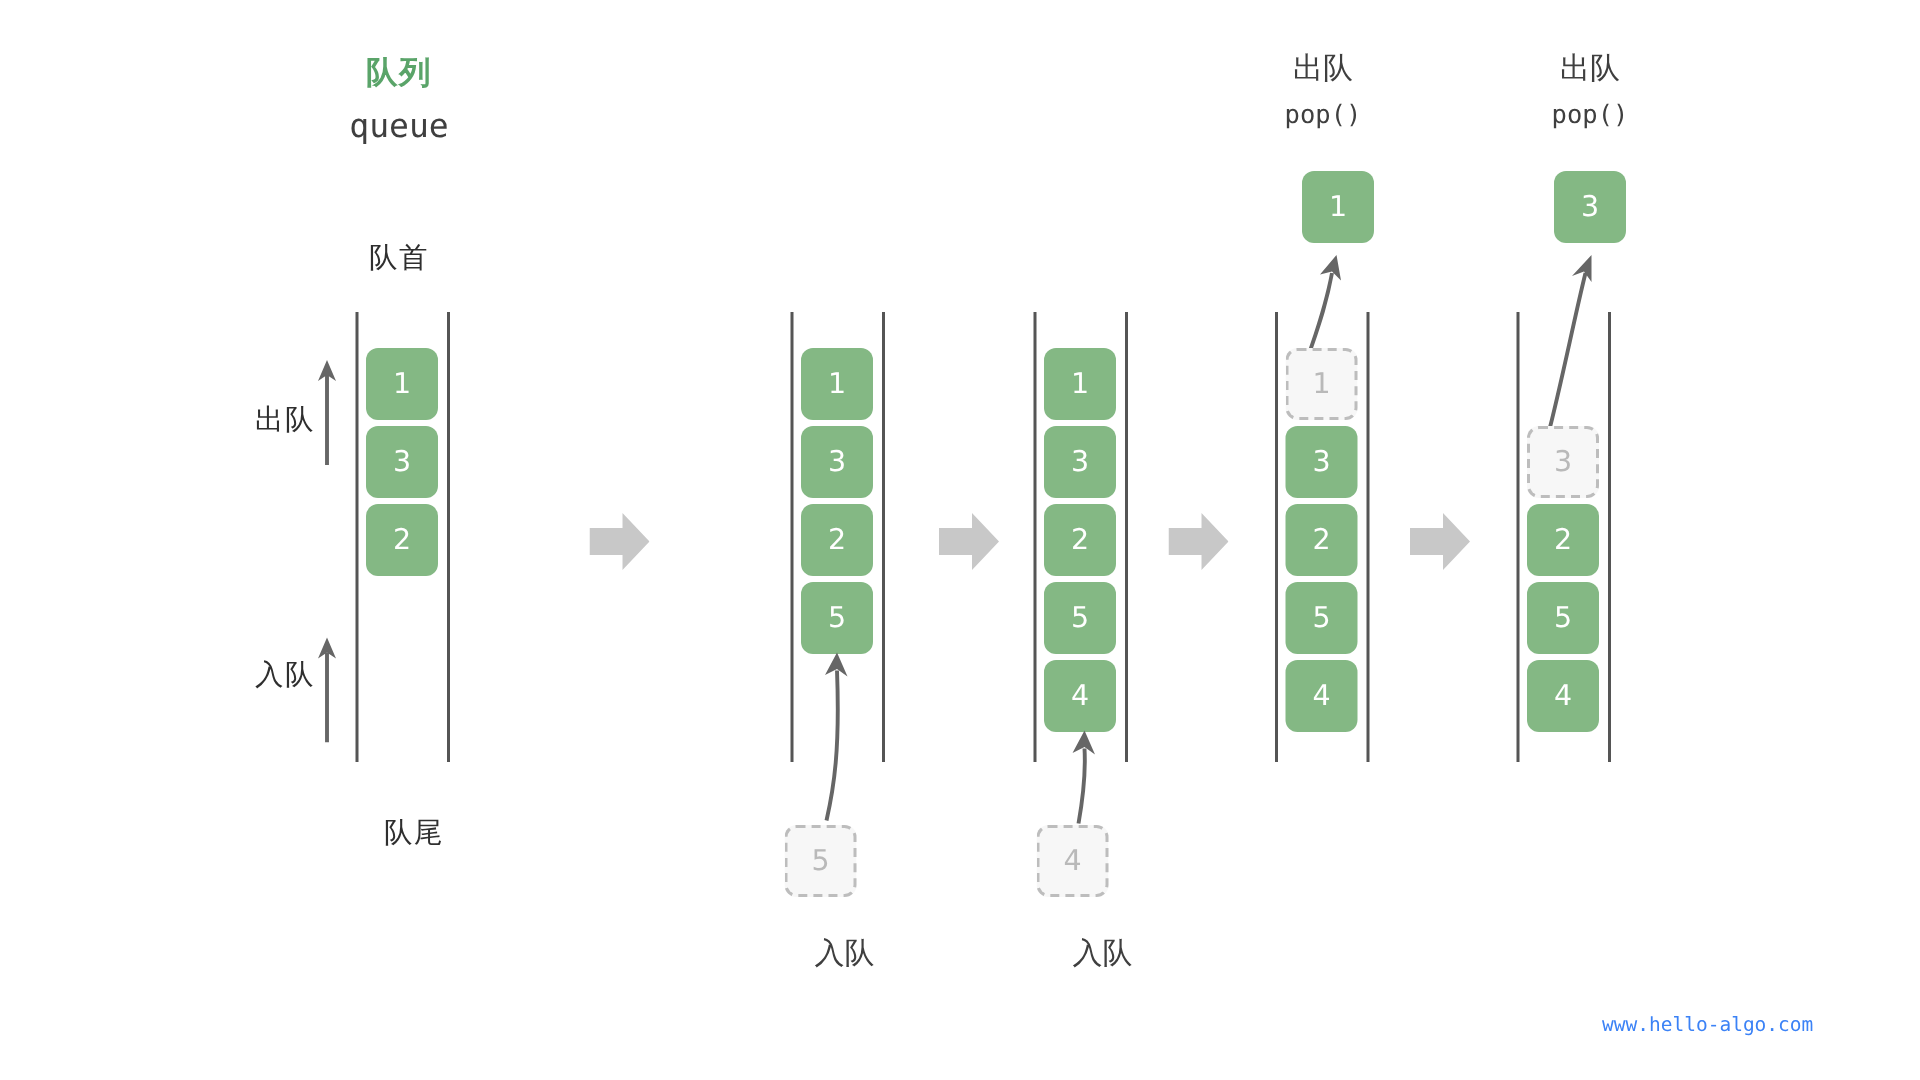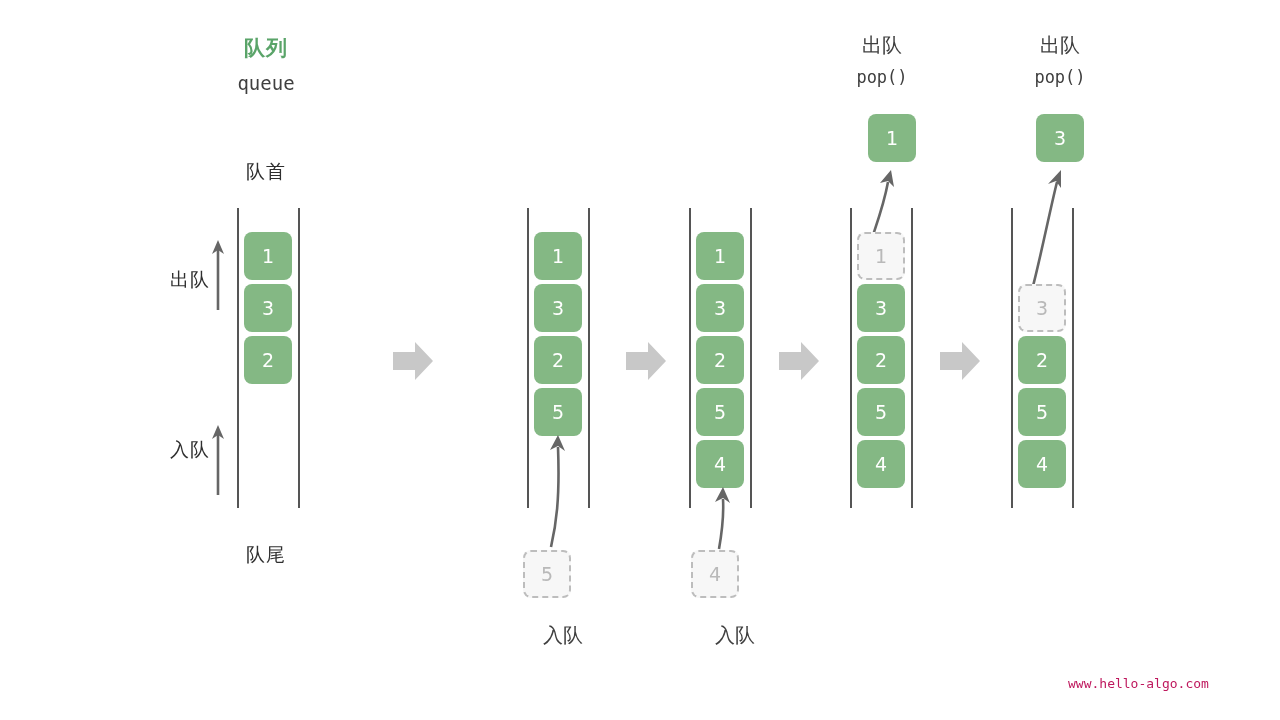--- a/index.html
+++ b/index.html
@@ -27,21 +27,21 @@
   .title-cn {
     font-weight: bold;
     font-size: 21px;
     color: #5aa469;
     text-align: center;
     letter-spacing: 1px;
     white-space: nowrap;
   }
   .title-mono {
     font-family: "DejaVu Sans Mono", "Liberation Mono", monospace;
-    font-size: 19px;
+    font-size: 22px;
     color: #3f3f3f;
     text-align: center;
     white-space: nowrap;
   }
   .label-cn {
     font-weight: normal;
     font-size: 19px;
     color: #2f2f2f;
     text-align: center;
     white-space: nowrap;
@@ -58,21 +58,21 @@
     font-size: 17px;
     color: #3f3f3f;
     text-align: center;
     white-space: nowrap;
   }
   .op-mono .num { color: #4c9a4c; font-weight: bold; }
 
   .watermark {
     font-family: "DejaVu Sans Mono", "Liberation Mono", monospace;
     font-size: 13px;
-    color: #be185d;
+    color: #3b82f6;
     white-space: nowrap;
   }
 
   
   .cell {
     width: 48px;
     height: 48px;
     border-radius: 8px;
     background: #84b884;
     color: #ffffff;
@@ -105,21 +105,21 @@
 </style>
 </head>
 <body>
 
 <div id="stage">
 
   <div class="abs title-cn" style="left:196px; top:34px; width:140px;">队列</div>
   <div class="abs title-mono" style="left:196px; top:72px; width:140px;">queue</div>
 
   <div class="abs label-cn" style="left:196px; top:159px; width:140px;">队首</div>
-  <div class="abs label-cn" style="left:196px; top:542px; width:140px;">队尾</div>
+  <div class="abs label-cn" style="left:206px; top:542px; width:140px;">队尾</div>
 
   <div class="abs label-cn" style="left:140px; top:267px; width:70px; text-align:right;">出队</div>
   <svg class="abs updir" style="left:210px; top:238px;" viewBox="0 0 16 72">
     <line x1="8" y1="72" x2="8" y2="12" stroke="#666666" stroke-width="2.6"></line>
     <path d="M8 2 L14 16 L8 12 L2 16 Z" fill="#666666"></path>
   </svg>
 
   <div class="abs label-cn" style="left:140px; top:437px; width:70px; text-align:right;">入队</div>
   <svg class="abs updir" style="left:210px; top:423px;" viewBox="0 0 16 72">
     <line x1="8" y1="72" x2="8" y2="12" stroke="#666666" stroke-width="2.6"></line>

